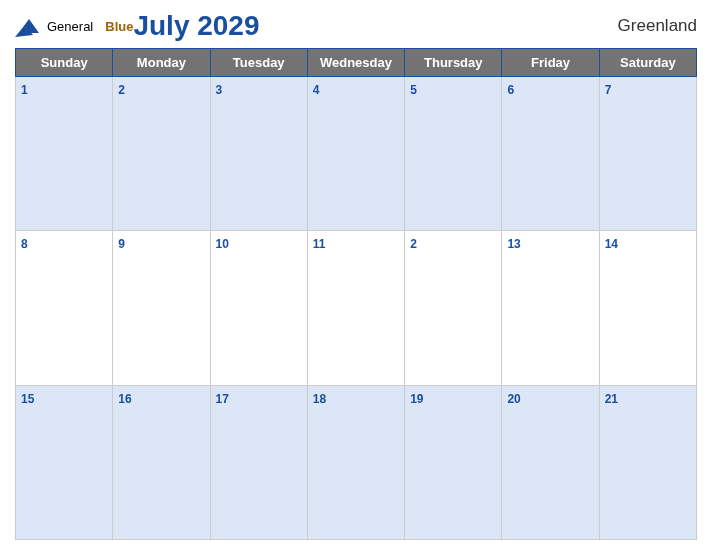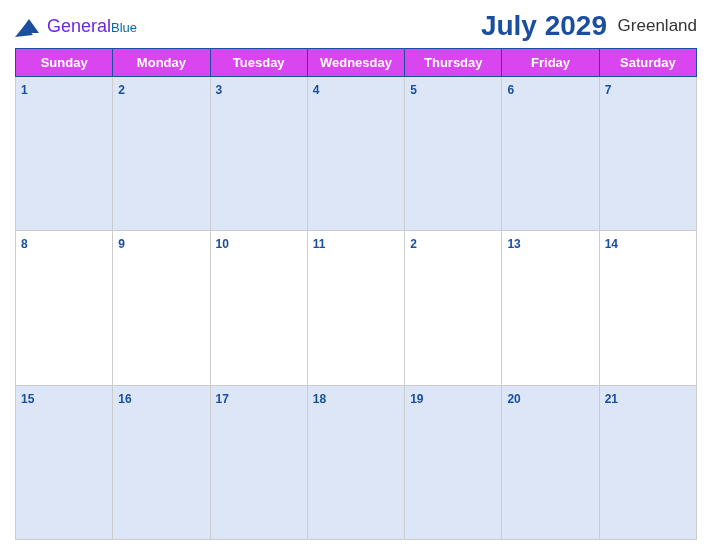--- a/index.html
+++ b/index.html
@@ -28,39 +28,39 @@
 
     .logo-bird {
       width: 28px;
       height: 22px;
     }
 
     .title {
       font-size: 28px;
       color: #1a4fa0;
       font-weight: bold;
-      text-align: right;
+      text-align: left;
       flex: 1;
     }
 
     .region {
       font-size: 17px;
       color: #333;
       text-align: right;
       min-width: 90px;
     }
 
     .calendar {
       width: 100%;
       border-collapse: collapse;
       flex: 1;
     }
 
     .calendar thead tr th {
-      background-color: #d946ef;
+      background-color: #737373;
       color: #fff;
       font-size: 13px;
       font-weight: bold;
       text-align: center;
       padding: 6px 2px;
       border: 1px solid #1a4fa0;
     }
 
     .calendar tbody tr td {
       border: 1px solid #ccc;
@@ -87,21 +87,21 @@
 </head>
 <body>
 
 <div class="header">
   <div class="logo">
     <svg class="logo-bird" viewBox="0 0 28 22" xmlns="http://www.w3.org/2000/svg">
       <polygon points="4,18 14,4 24,18" fill="#1a4fa0"></polygon>
       <polygon points="0,22 10,10 18,20" fill="#1a4fa0"></polygon>
     </svg>
     <span>
-      <span style="font-size:18px;color:#6d28d9;">General</span><span style="font-size:13px;color:#0369a1;font-weight:normal;">Blue</span>
+      <span style="font-size:13px;color:#000000;">General</span><span style="font-size:13px;color:#a16207;font-weight:bold;margin-left:12px;">Blue</span>
     </span>
   </div>
   <div class="title">July 2029</div>
   <div class="region">Greenland</div>
 </div>
 
 <table class="calendar">
   <thead>
     <tr>
       <th>Sunday</th>

